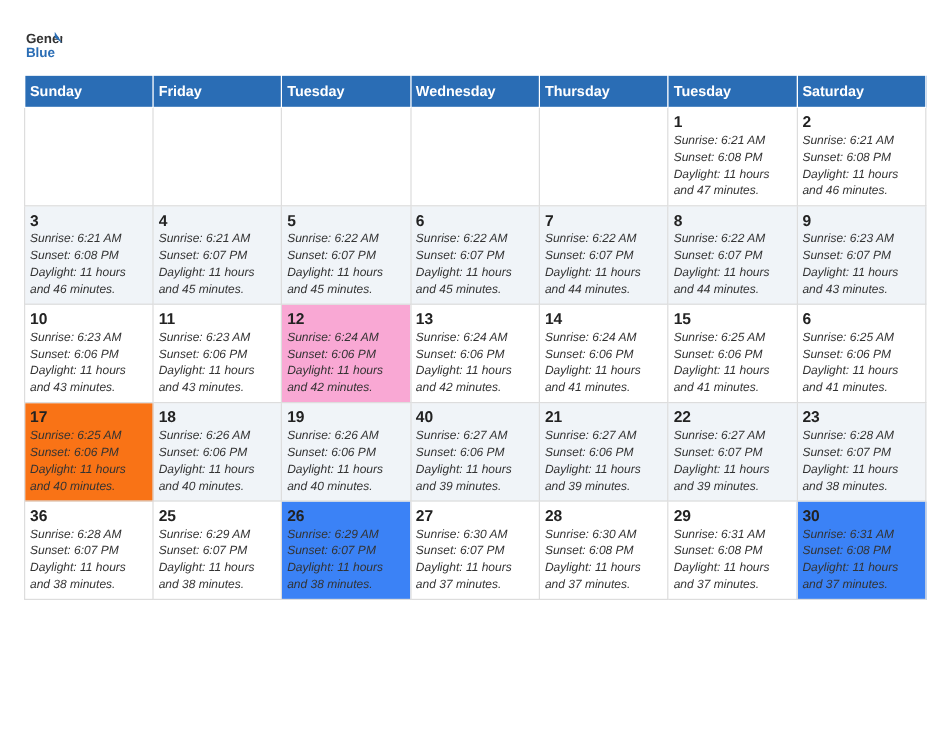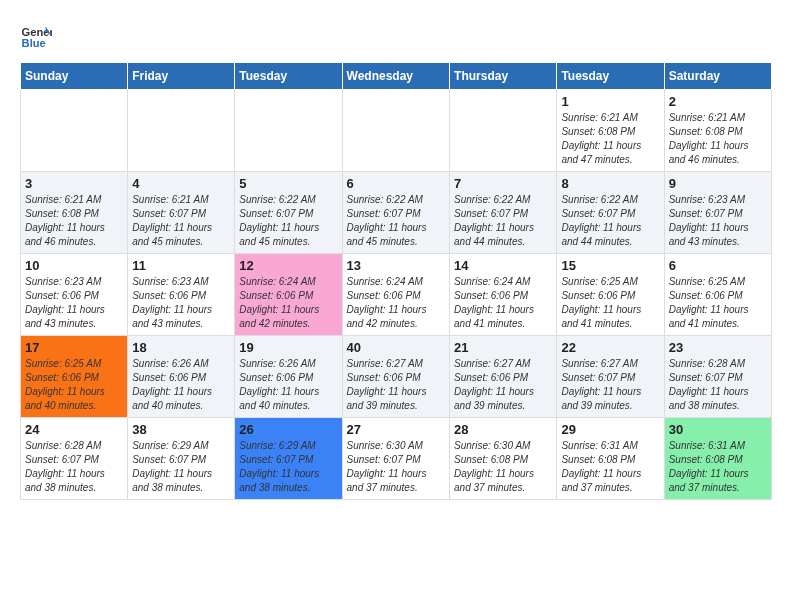--- a/index.html
+++ b/index.html
@@ -283,28 +283,28 @@
         <td style="background: rgb(240, 244, 248);">
           <div class="day-number">23</div>
           <div class="day-info" style="white-space: pre-line;">Sunrise: 6:28 AM
 Sunset: 6:07 PM
 Daylight: 11 hours
 and 38 minutes.</div>
         </td>
       </tr>
       <tr>
         <td style="background: rgb(255, 255, 255);">
-          <div class="day-number">24</div>
+          <div class="day-number">36</div>
           <div class="day-info" style="white-space: pre-line;">Sunrise: 6:28 AM
 Sunset: 6:07 PM
 Daylight: 11 hours
 and 38 minutes.</div>
         </td>
         <td style="background: rgb(255, 255, 255);">
-          <div class="day-number">38</div>
+          <div class="day-number">25</div>
           <div class="day-info" style="white-space: pre-line;">Sunrise: 6:29 AM
 Sunset: 6:07 PM
 Daylight: 11 hours
 and 38 minutes.</div>
         </td>
         <td style="background: #3b82f6;">
           <div class="day-number">26</div>
           <div class="day-info" style="white-space: pre-line;">Sunrise: 6:29 AM
 Sunset: 6:07 PM
 Daylight: 11 hours
@@ -324,21 +324,21 @@
 Daylight: 11 hours
 and 37 minutes.</div>
         </td>
         <td style="background: rgb(255, 255, 255);">
           <div class="day-number">29</div>
           <div class="day-info" style="white-space: pre-line;">Sunrise: 6:31 AM
 Sunset: 6:08 PM
 Daylight: 11 hours
 and 37 minutes.</div>
         </td>
-        <td style="background: #86efac;">
+        <td style="background: #3b82f6;">
           <div class="day-number">30</div>
           <div class="day-info" style="white-space: pre-line;">Sunrise: 6:31 AM
 Sunset: 6:08 PM
 Daylight: 11 hours
 and 37 minutes.</div>
         </td>
       </tr>
     </tbody>
 </table>
 

